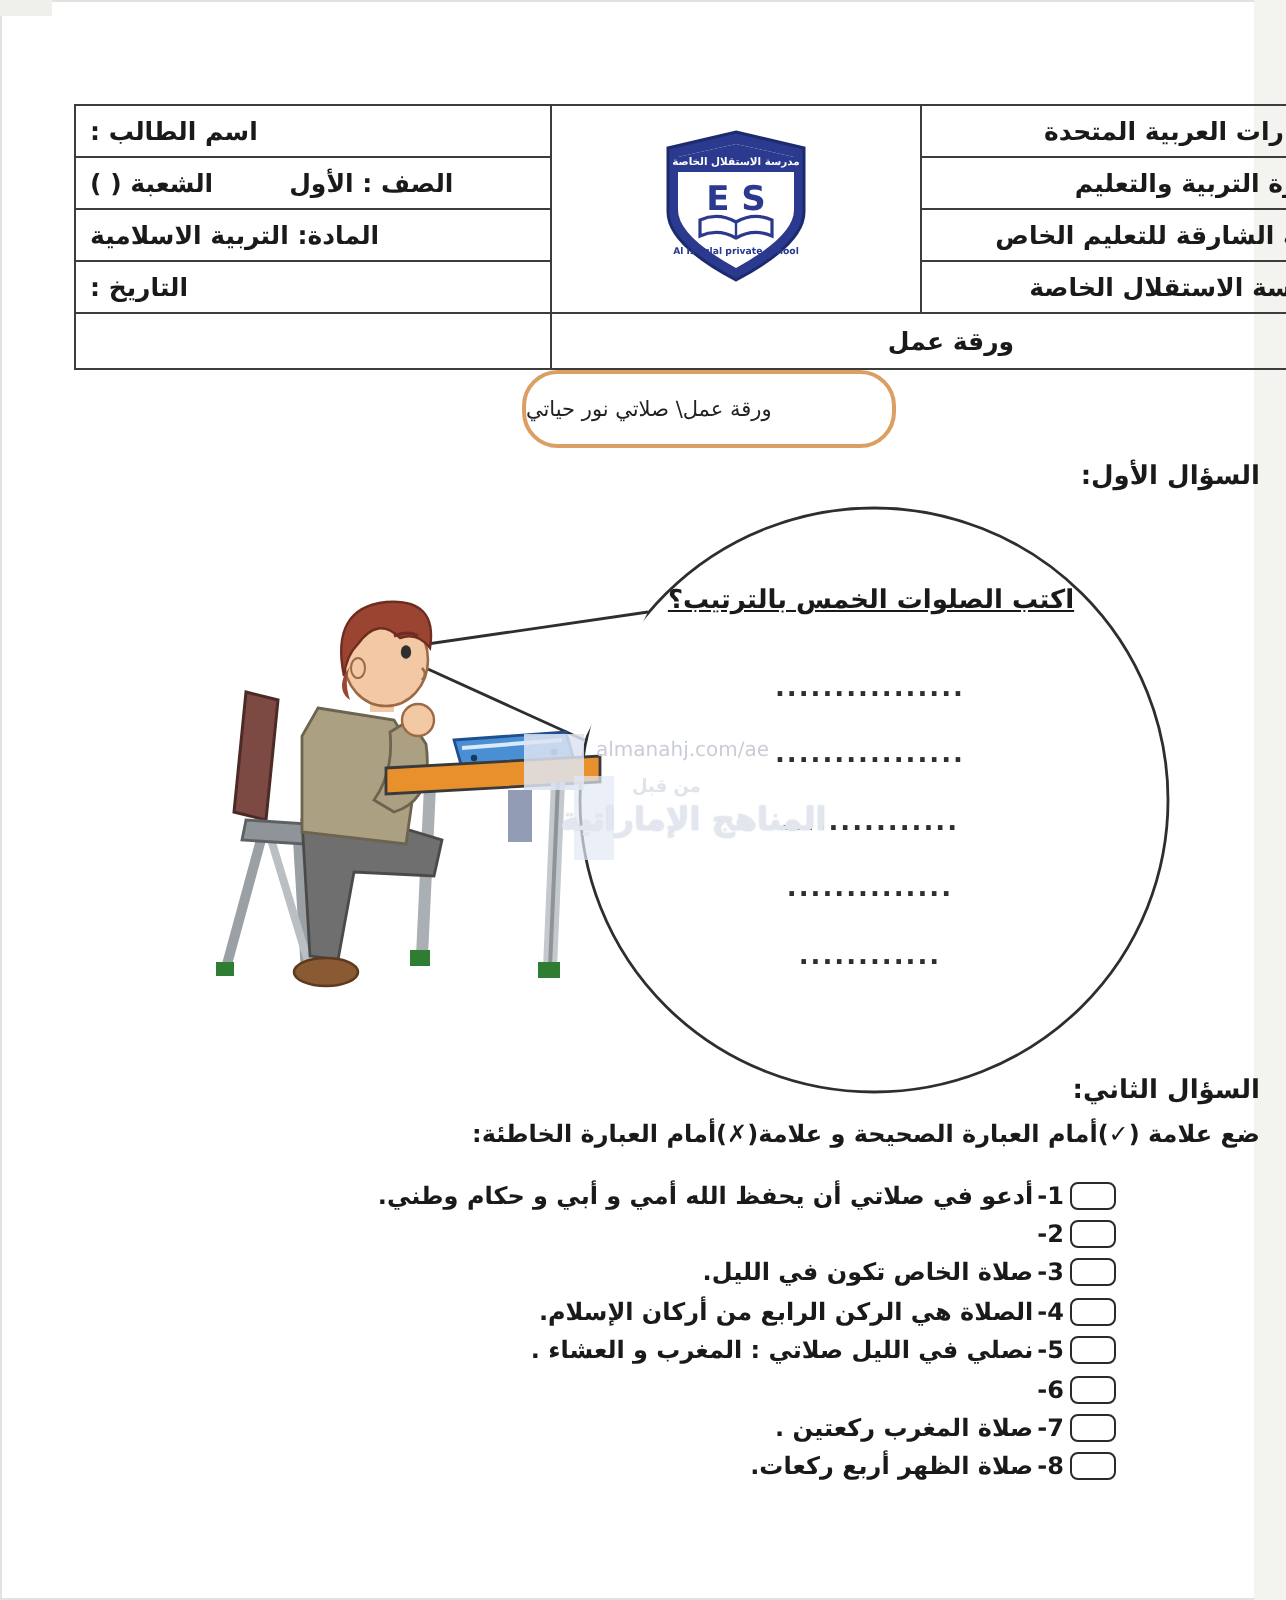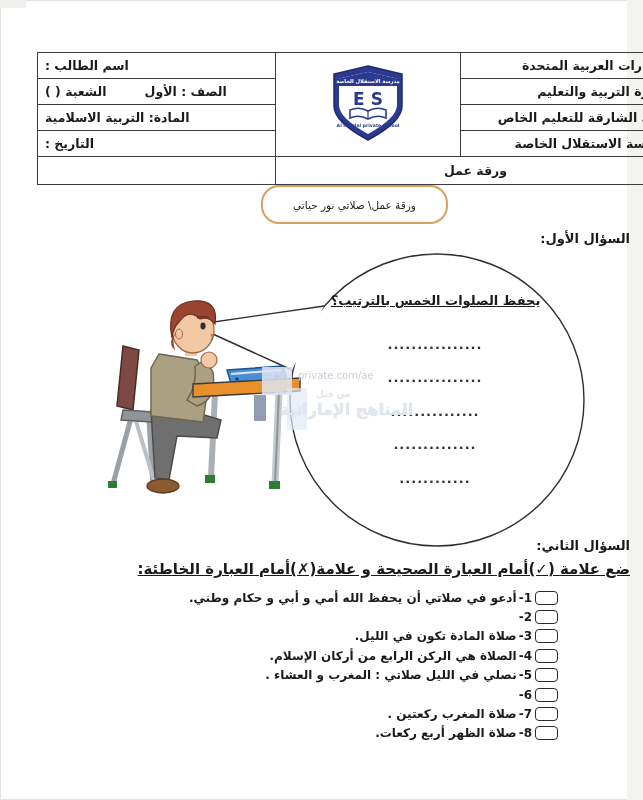--- a/index.html
+++ b/index.html
@@ -13,21 +13,21 @@
   table.hdr td{border:1px solid #3c3c3c;font-size:12.5px;font-weight:bold;padding:0 7px;vertical-align:middle;}
   td.col-ministry{width:200px;height:25px;text-align:right;}
   td.col-logo{width:170px;text-align:center;padding:0;}
   td.col-student{width:223px;height:25px;text-align:left;}
   td.cell-worksheet{text-align:center;font-size:13px;height:27px;}
   td.cell-empty{height:27px;}
   .sec-gap{display:inline-block;width:38px;}
 
   
   .oval{position:absolute;left:261px;top:185px;width:183px;height:35px;border:2px solid #db9f63;
-        border-radius:18px;display:flex;align-items:center;justify-content:center;
+        border-radius:18px;display:flex;align-items:center;justify-content:flex-end;
         font-size:10.5px;color:#222;}
 
   .q-heading{position:absolute;right:13px;font-size:13px;font-weight:bold;direction:rtl;}
   #q1-heading{top:231px;}
   #q2-heading{top:538px;}
 
   
   .bubble-svg{position:absolute;left:170px;top:246px;width:425px;height:307px;}
   .bubble-title{position:absolute;left:323px;top:293px;width:225px;text-align:center;direction:rtl;
                 font-size:13px;font-weight:bold;text-decoration:underline;}
@@ -42,22 +42,22 @@
   .wm{position:absolute;left:254px;top:362px;width:170px;pointer-events:none;}
   .wm-url{position:absolute;left:44px;top:8px;font-size:10px;color:#c9cdd6;}
   .wm-sub{position:absolute;left:62px;top:27px;font-size:9px;color:#dfe3ea;direction:rtl;font-weight:bold;text-align:right;}
   .wm-main{position:absolute;left:26px;top:38px;font-size:16px;color:#e2e6ee;direction:rtl;font-weight:bold;
            text-shadow:0 0 1px #c9cfdb;}
   .wm-sq1{position:absolute;left:8px;top:5px;width:30px;height:28px;background:#dde4f1;opacity:.85;}
   .wm-sq2{position:absolute;left:33px;top:26px;width:20px;height:42px;background:#e2e8f3;opacity:.7;}
   .wm-sq3{position:absolute;left:0px;top:33px;width:12px;height:26px;background:#6d7c9c;opacity:.75;}
 
   
-  .instruction{position:absolute;right:13px;top:560px;direction:rtl;font-size:15px;font-weight:bold;
-               text-decoration:underline;white-space:nowrap;}
+  .instruction{position:absolute;right:13px;top:560px;direction:rtl;font-size:12px;font-weight:bold;
+               white-space:nowrap;}
   .items{position:absolute;right:85px;top:588px;display:flex;flex-direction:column;direction:rtl;}
   .item-row{height:19.4px;display:flex;align-items:center;direction:rtl;}
   .checkbox{width:21px;height:12px;border:1.6px solid #2a2a2a;border-radius:4px;background:#fff;
             margin-inline-end:3px;flex:0 0 auto;}
   .item-num{font-size:12px;font-weight:bold;margin-inline-end:2px;white-space:nowrap;}
   .item-text{font-size:12px;font-weight:bold;white-space:nowrap;}
 </style>
 </head>
 <body>
 
@@ -110,21 +110,21 @@
   </div>
 
   <div class="q-heading" id="q1-heading">السؤال الأول:</div>
 
   <svg class="bubble-svg" viewBox="170 246 425 307">
     <ellipse cx="437" cy="400" rx="147" ry="146" fill="#ffffff" stroke="#2e2e2e" stroke-width="1.4"></ellipse>
     <path d="M324 306 L193 325 L292 370 Z" fill="#ffffff" stroke="none"></path>
     <path d="M324 306 L193 325 L292 370" fill="none" stroke="#2e2e2e" stroke-width="1.4" stroke-linejoin="round"></path>
   </svg>
 
-  <div class="bubble-title">يحفظ الصلوات الخمس بالترتيب؟</div>
+  <div class="bubble-title">اكتب الصلوات الخمس بالترتيب؟</div>
 
   <div class="answers">
     <div class="answer-line">................</div>
     <div class="answer-line">................</div>
     <div class="answer-line">...............</div>
     <div class="answer-line">..............</div>
     <div class="answer-line">............</div>
   </div>
 
   <svg class="boy-svg" viewBox="0 0 208 208">
@@ -170,42 +170,42 @@
 
     <path d="M186 103 L182 196" stroke="#c3c9cc" stroke-width="7"></path>
     <path d="M186 103 L182 196" stroke="#8e9497" stroke-width="2"></path>
     <rect x="176" y="193" width="11" height="8" fill="#2e7d32"></rect>
   </svg>
 
   <div class="wm">
     <div class="wm-sq1"></div>
     <div class="wm-sq2"></div>
     <div class="wm-sq3"></div>
-    <div class="wm-url">private.com/ae</div>
+    <div class="wm-url">almanahj.com/ae</div>
     <div class="wm-sub">من قبل</div>
     <div class="wm-main">المناهج الإماراتية</div>
   </div>
 
   <div class="q-heading" id="q2-heading">السؤال الثاني:</div>
   <div class="instruction">ضع علامة (✓)أمام العبارة الصحيحة و علامة(✗)أمام العبارة الخاطئة:</div>
 
   <div class="items">
     <div class="item-row">
       <span class="checkbox"></span>
       <span class="item-num">1-</span>
       <span class="item-text">أدعو في صلاتي أن يحفظ الله أمي و أبي و حكام وطني.</span>
     </div>
     <div class="item-row">
       <span class="checkbox"></span>
       <span class="item-num">2-</span>
     </div>
     <div class="item-row">
       <span class="checkbox"></span>
       <span class="item-num">3-</span>
-      <span class="item-text">صلاة المادة تكون في الليل.</span>
+      <span class="item-text">صلاة الخاص تكون في الليل.</span>
     </div>
     <div class="item-row">
       <span class="checkbox"></span>
       <span class="item-num">4-</span>
       <span class="item-text">الصلاة هي الركن الرابع من أركان الإسلام.</span>
     </div>
     <div class="item-row">
       <span class="checkbox"></span>
       <span class="item-num">5-</span>
       <span class="item-text">نصلي في الليل صلاتي : المغرب و العشاء .</span>

